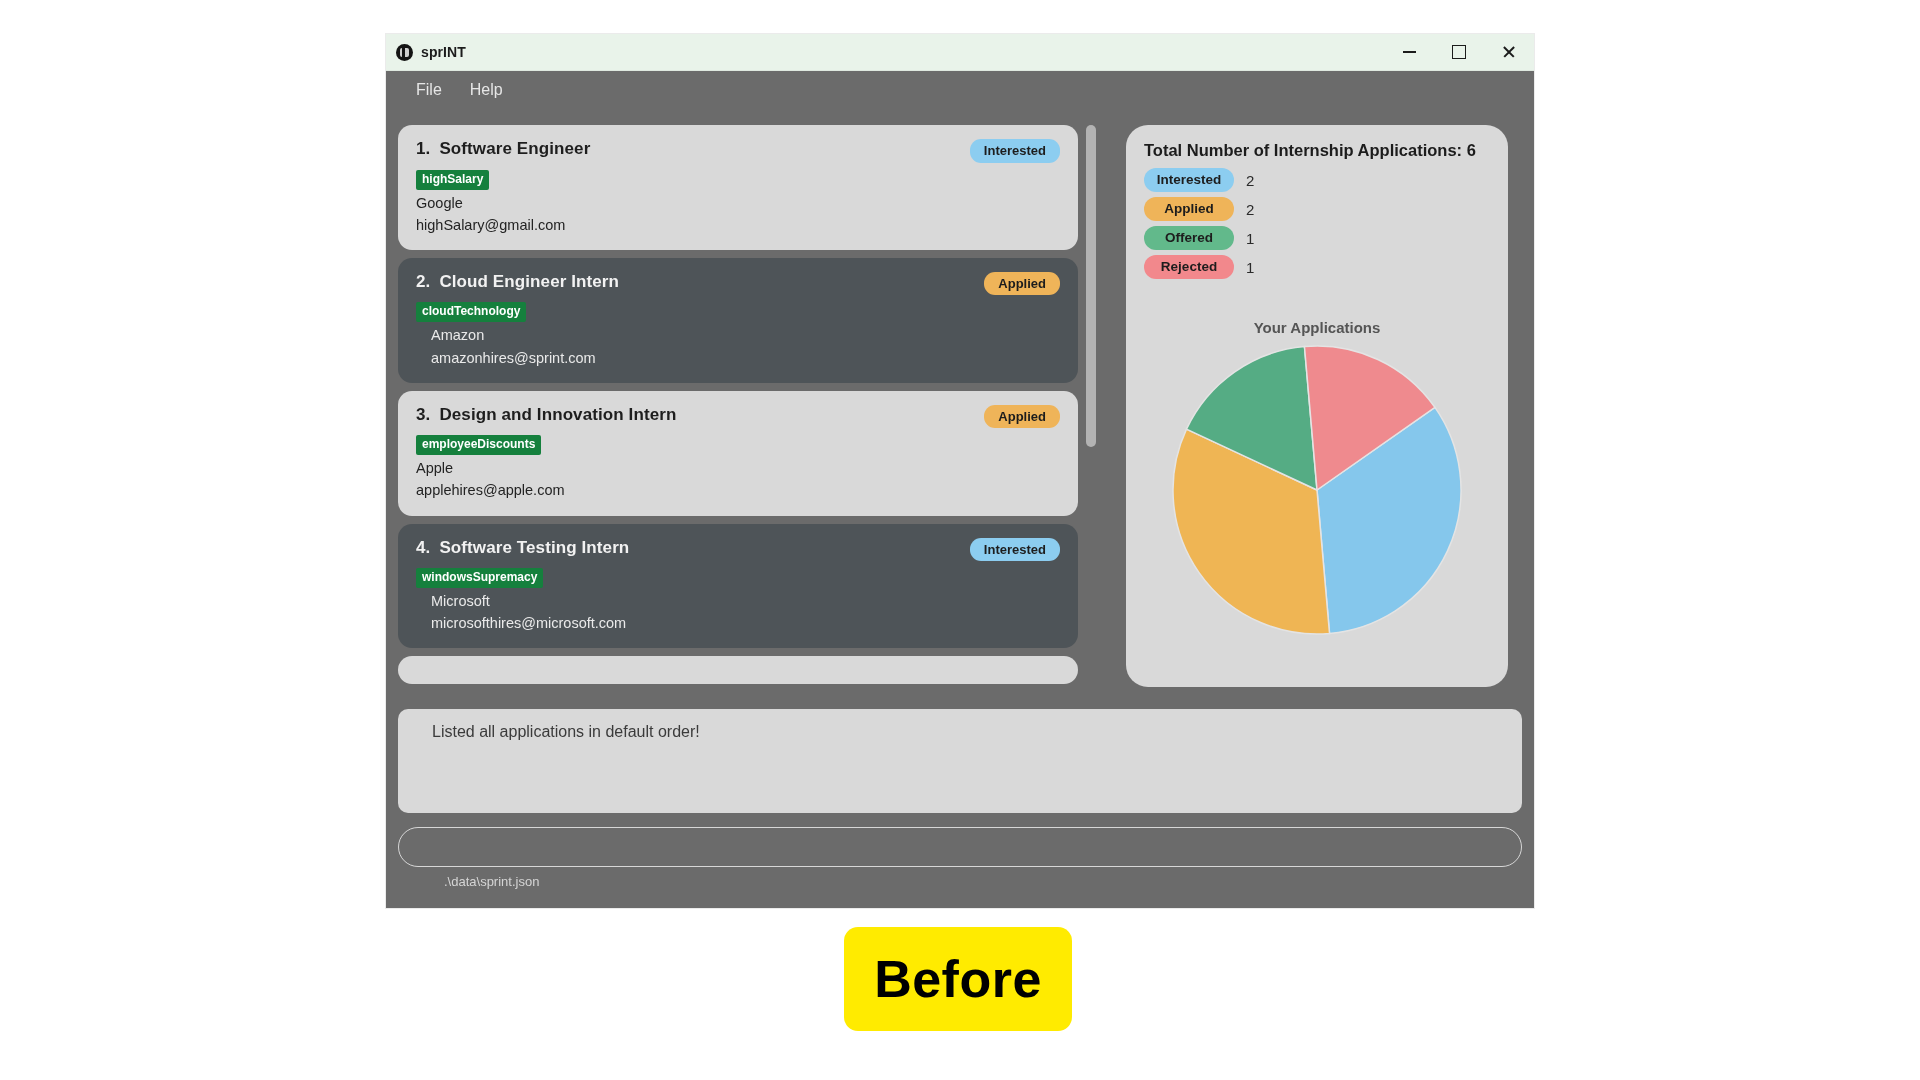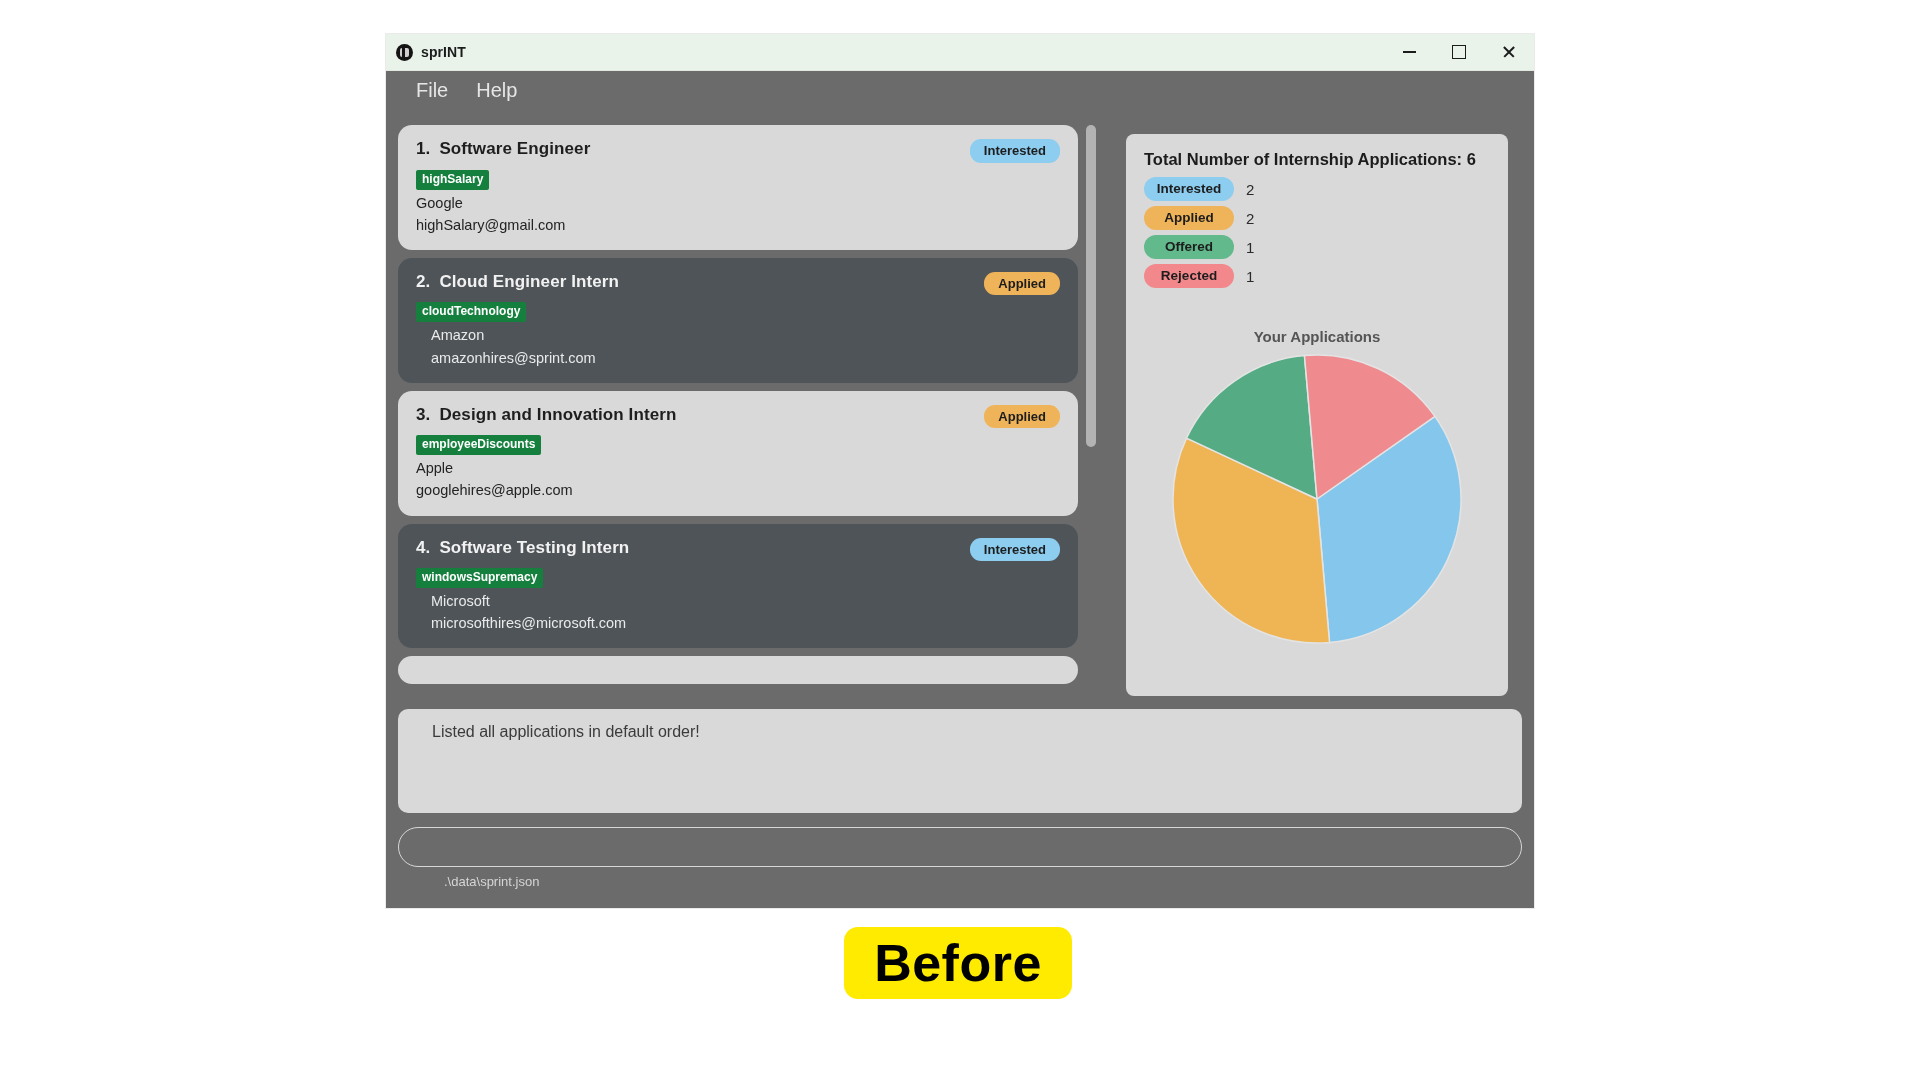--- a/index.html
+++ b/index.html
@@ -102,21 +102,21 @@
   
   .menu-bar {
     height: 38px;
     background: #6b6b6b;
     display: flex;
     align-items: center;
     padding-left: 18px;
     flex: 0 0 auto;
   }
   .menu-item {
-    font-size: 20px;
+    font-size: 16px;
     color: #e6e6e6;
     padding: 4px 12px;
     margin-right: 4px;
   }
 
   
   .window-body {
     flex: 1 1 auto;
     display: flex;
     flex-direction: column;
@@ -219,25 +219,25 @@
     height: 322px;
     background: #b3b3b3;
     border-radius: 5px;
   }
 
   
   .stats-panel {
     width: 382px;
     flex: 0 0 auto;
     background: #d9d9d9;
-    border-radius: 8px;
+    border-radius: 22px;
     padding: 16px 18px;
     box-sizing: border-box;
     height: 562px;
-    margin-top: 15px;
+    margin-top: 6px;
   }
   .stats-title {
     font-size: 16.5px;
     font-weight: 700;
     color: #1c1c1c;
     margin-bottom: 8px;
     white-space: nowrap;
   }
   .legend-row {
     display: flex;
@@ -322,21 +322,21 @@
     color: #d5d5d5;
     margin-left: 34px;
   }
 
   
   .before-badge {
     position: absolute;
     left: 844px;
     top: 927px;
     width: 228px;
-    height: 72px;
+    height: 104px;
     background: #ffeb00;
     border-radius: 14px;
     display: flex;
     align-items: center;
     justify-content: center;
   }
   .before-text {
     font-size: 52px;
     font-weight: 700;
     color: #000000;
@@ -404,21 +404,21 @@
 
             <div class="app-card light">
               <div class="card-head">
                 <div class="card-title">
                   <span class="num">3.</span><span>Design and Innovation Intern</span>
                 </div>
                 <div class="status-badge" style="background:#efb459">Applied</div>
               </div>
               <div><span class="tag">employeeDiscounts</span></div>
               <div class="card-line">Apple</div>
-              <div class="card-line">googlehires@apple.com</div>
+              <div class="card-line">applehires@apple.com</div>
             </div>
 
             <div class="app-card dark">
               <div class="card-head">
                 <div class="card-title">
                   <span class="num">4.</span><span>Software Testing Intern</span>
                 </div>
                 <div class="status-badge" style="background:#8ccdf0">Interested</div>
               </div>
               <div><span class="tag">windowsSupremacy</span></div>

